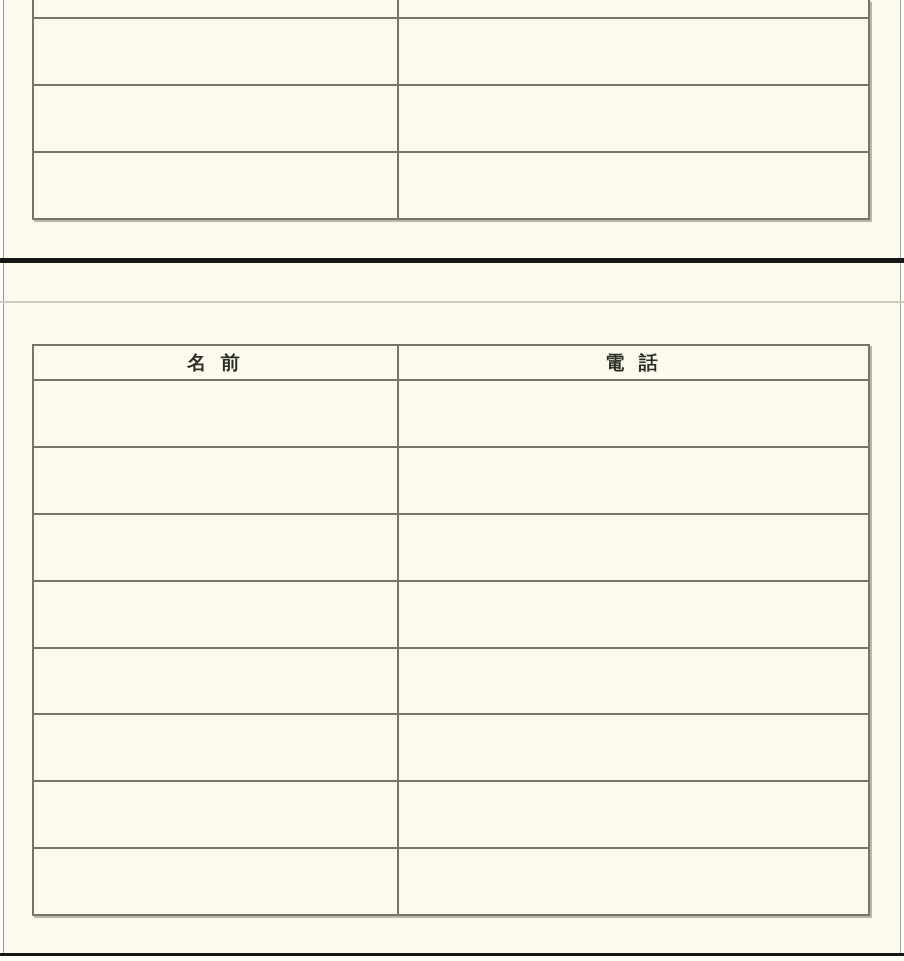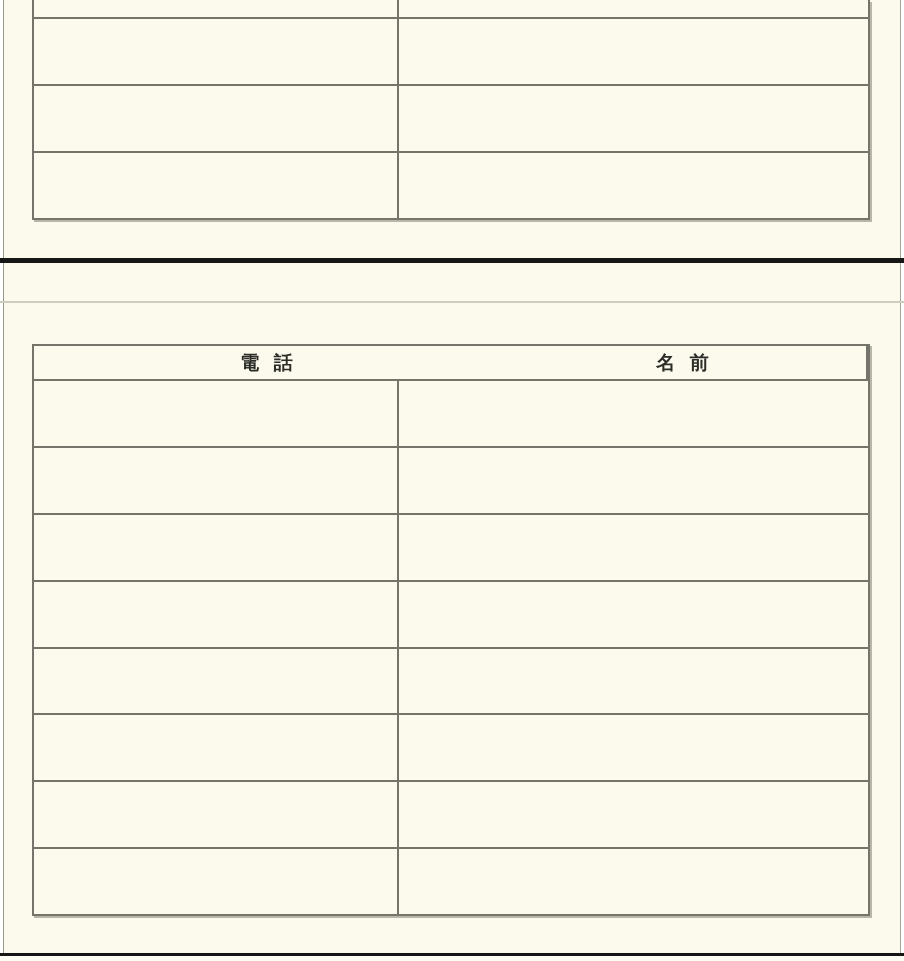--- a/index.html
+++ b/index.html
@@ -125,22 +125,22 @@
       <div class="cell c2"></div>
     </div>
   </div>
 
   <div class="page-separator sep-middle"></div>
 
   <div class="thin-rule"></div>
 
   <div class="tbl tbl-bottom">
     <div class="trow r-head">
+      <div class="cell c1 th">名 前</div>
       <div class="cell c2 th">電 話</div>
-      <div class="cell c1 th">名 前</div>
     </div>
     <div class="trow r-body">
       <div class="cell c1"></div>
       <div class="cell c2"></div>
     </div>
     <div class="trow r-body">
       <div class="cell c1"></div>
       <div class="cell c2"></div>
     </div>
     <div class="trow r-body">

